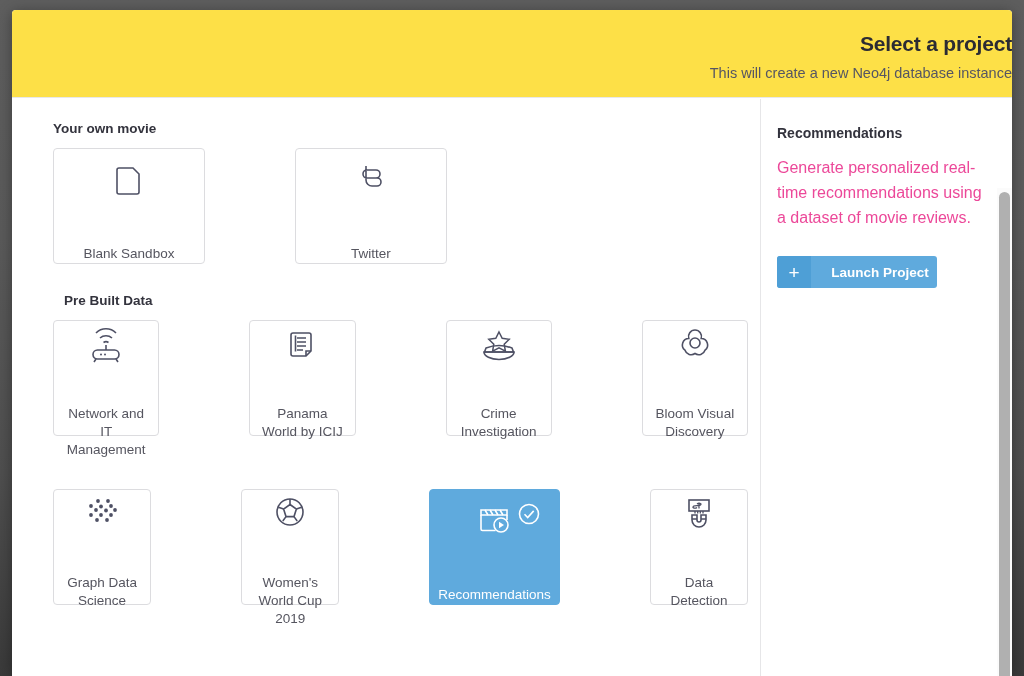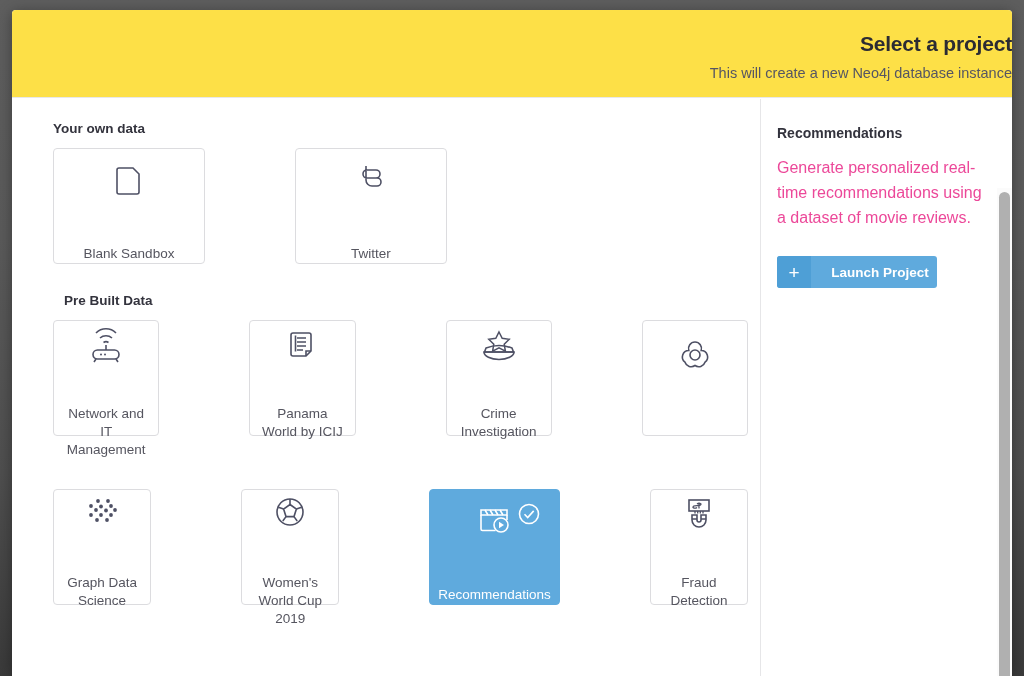--- a/index.html
+++ b/index.html
@@ -148,21 +148,21 @@
 
   <div id="dialog-header">
     <div id="title">Select a project</div>
     <div id="subtitle">This will create a new Neo4j database instance</div>
   </div>
 
   <div id="body-wrap">
 
     <div id="main-pane">
 
-      <div class="group-title">Your own data</div>
+      <div class="group-title">Your own movie</div>
 
       <div class="tile-row">
         <div class="tile">
           <div class="icon-box">
             <svg width="44" height="44" viewBox="0 0 44 44">
               <path d="M12 13 h14 l6 6 v18 a2 2 0 0 1 -2 2 h-18 a2 2 0 0 1 -2 -2 v-22 a2 2 0 0 1 2 -2 z"></path>
             </svg>
           </div>
           <div class="tile-label">Blank Sandbox</div>
         </div>
@@ -219,20 +219,21 @@
           <div class="tile-label">Crime Investigation</div>
         </div>
 
         <div class="tile">
           <div class="icon-box">
             <svg width="44" height="44" viewBox="0 0 44 44">
               <path d="M22 9 a6.5 6.5 0 0 1 6.2 8.5 a6.5 6.5 0 0 1 3.8 11.7 a6.5 6.5 0 0 1 -10 3.3 a6.5 6.5 0 0 1 -10 -3.3 a6.5 6.5 0 0 1 3.8 -11.7 A6.5 6.5 0 0 1 22 9 z"></path>
               <circle cx="22" cy="22" r="5"></circle>
             </svg>
           </div>
+          <div class="tile-label">Bloom Visual Discovery</div>
         </div>
       </div>
 
       <div class="tile-row" style="margin-top:53px;">
         <div class="tile">
           <div class="icon-box">
             <svg class="filled-dots" width="44" height="44" viewBox="0 0 44 44">
               <circle cx="18" cy="11" r="1.9"></circle>
                 <circle cx="28" cy="11" r="1.9"></circle>
               <circle cx="11" cy="16" r="1.9"></circle>
@@ -285,21 +286,21 @@
         <div class="tile">
           <div class="icon-box">
             <svg width="44" height="44" viewBox="0 0 44 44">
               <rect x="12" y="10" width="20" height="11"></rect>
               <path d="M22 12.5 v6 M20 14 q2 -1.5 4 0 q0 1.7 -4 1.7 q-4 0 -4 1.7 q2 1.5 4 0" stroke-width="1.3"></path>
               <path d="M18 21 v2.5 M20.7 21 v2.5 M23.3 21 v2.5 M26 21 v2.5" stroke-width="1.3"></path>
               <path d="M15 25 v5 a7 7 0 0 0 14 0 v-5 h-5 v5 a2 2 0 0 1 -4 0 v-5 z"></path>
               <path d="M15 29 h5 M24 29 h5" stroke-width="1.3"></path>
             </svg>
           </div>
-          <div class="tile-label">Fraud Detection</div>
+          <div class="tile-label">Data Detection</div>
         </div>
       </div>
 
     </div>
 
     <div id="side-pane">
       <div id="rec-title">Recommendations</div>
       <div id="rec-desc">Generate personalized real-time recommendations using a dataset of movie reviews.</div>
       <div id="launch-btn">
         <div id="launch-plus">+</div>

